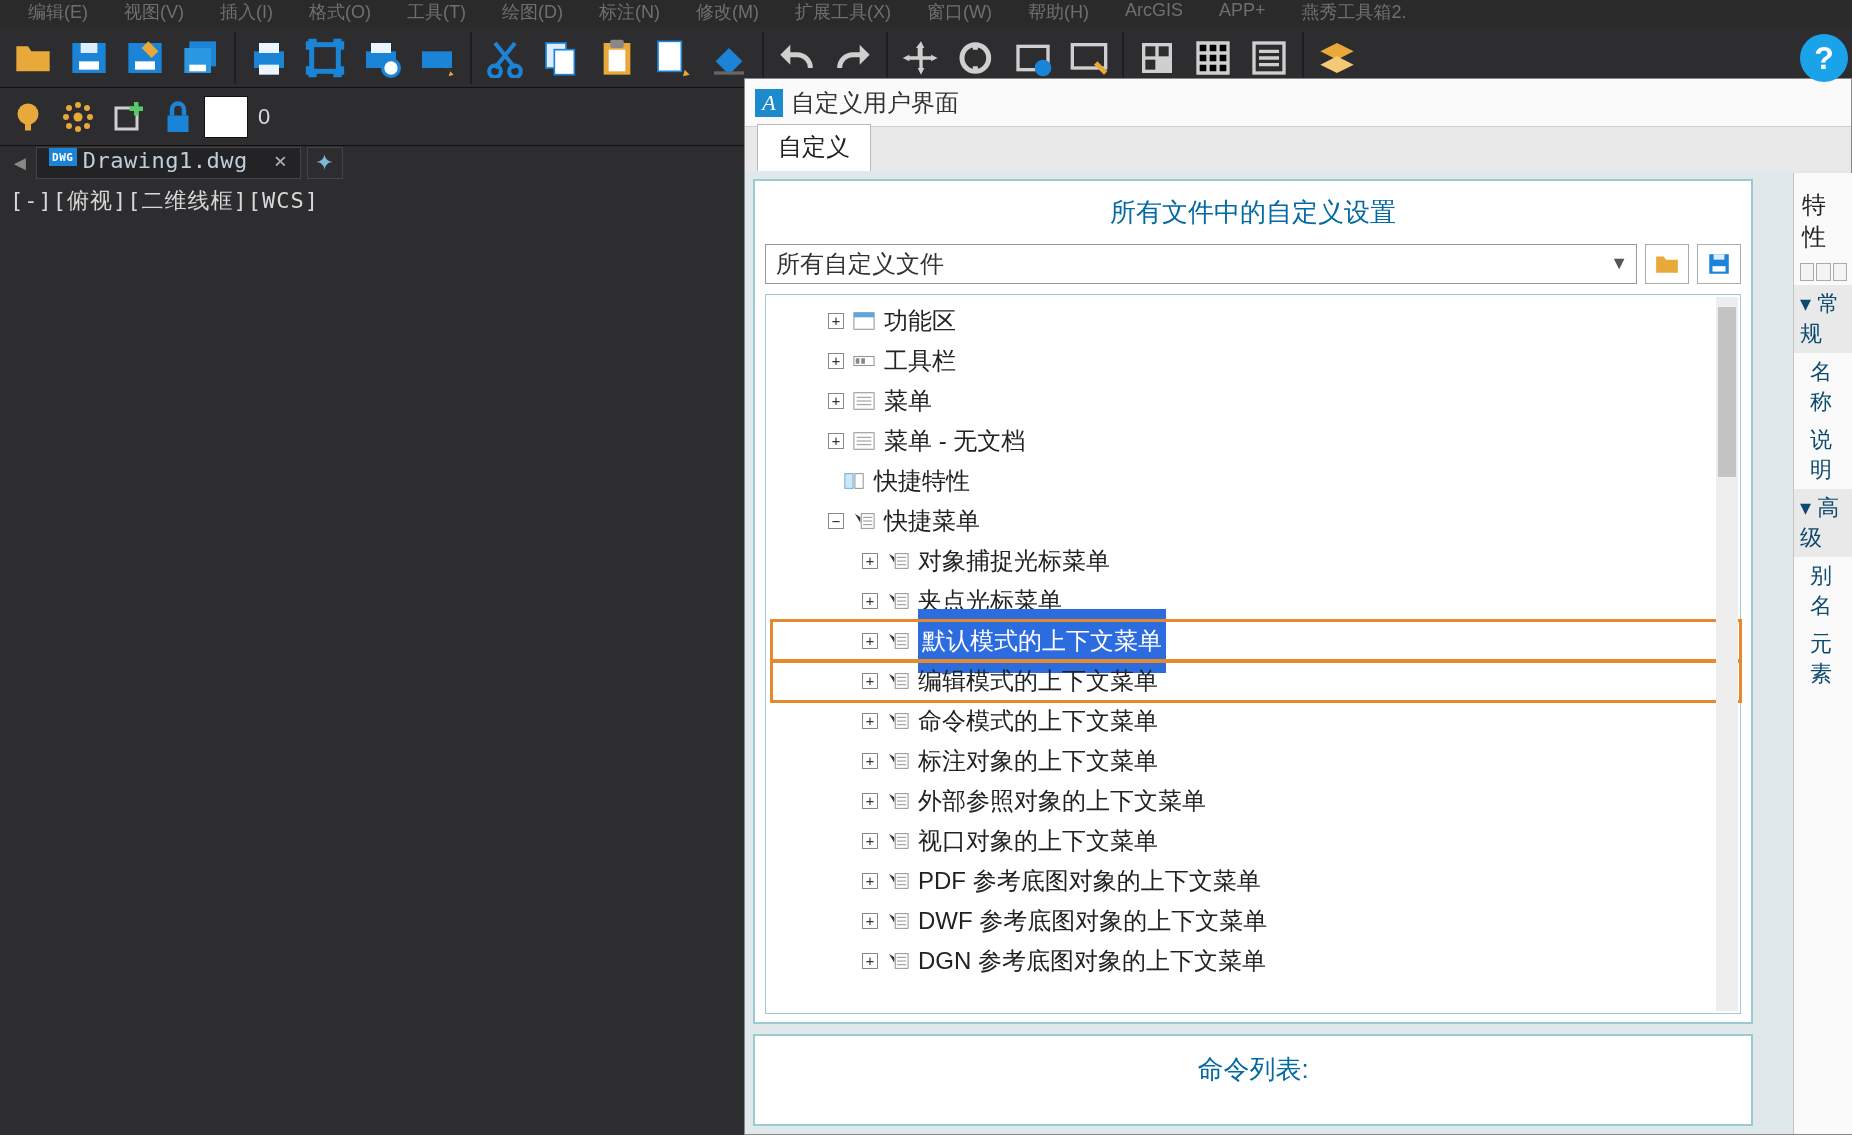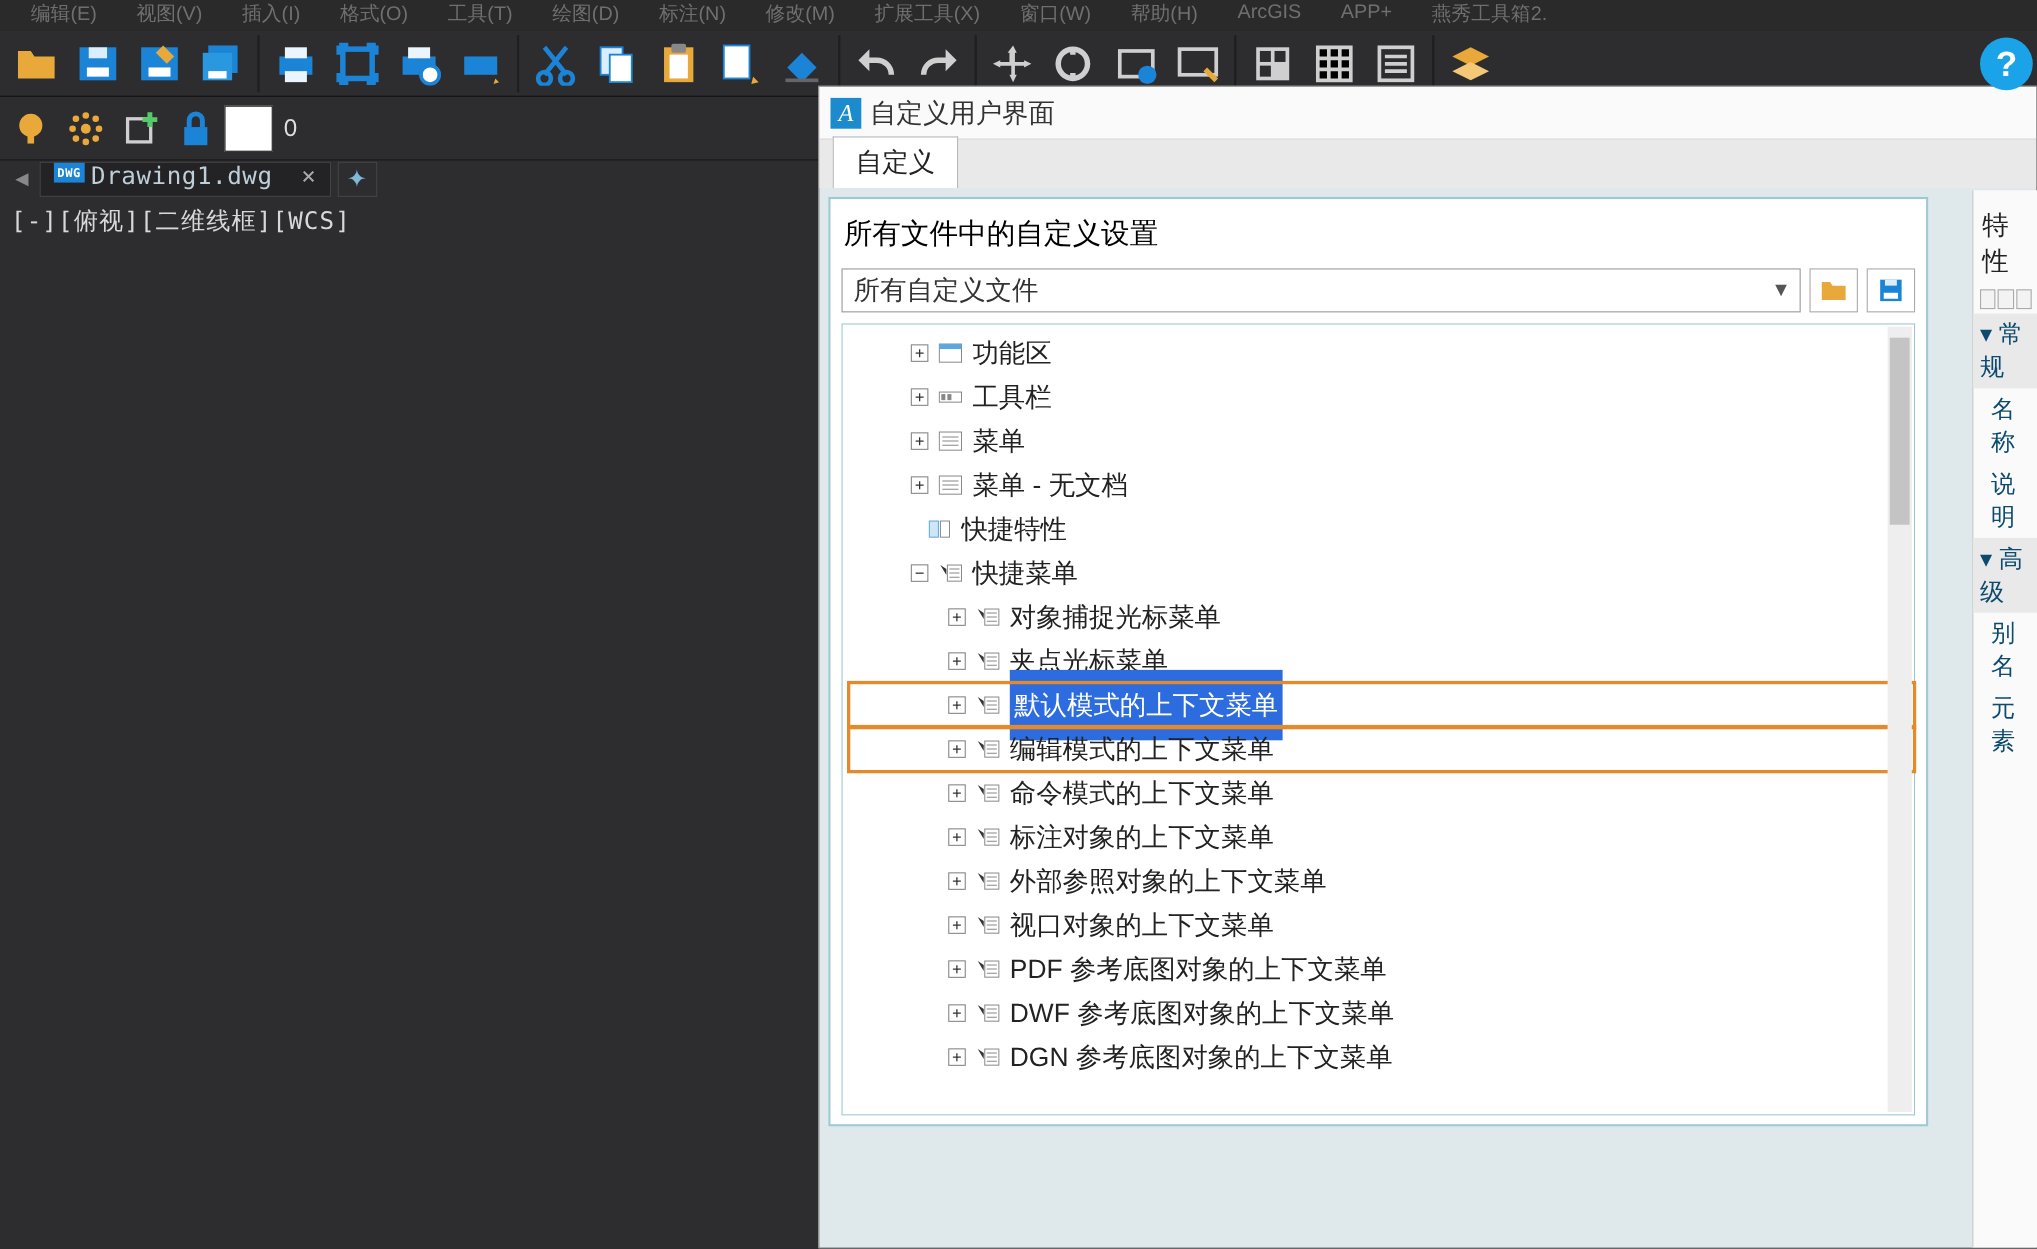--- a/index.html
+++ b/index.html
@@ -35,21 +35,21 @@
   .dlg-title { height: 48px; display: flex; align-items: center; padding: 0 10px; background: #fafafa; border-bottom: 1px solid #d0d0d0; font-size: 24px; color: #333; gap: 8px;}
   .dlg-title .app-icon { width: 28px; height: 28px; background: #1b8bcd; display: inline-flex; align-items: center; justify-content: center; color: #fff; font-style: italic; font-family: serif; font-size: 22px;}
 
   .dlg-tabstrip { height: 44px; display: flex; padding-left: 12px; align-items: flex-end; background: #e9e9e9;}
   .dlg-tab { background: #fff; border: 1px solid #b8b8b8; border-bottom: none; padding: 6px 20px 8px; font-size: 24px; color: #222; }
 
   .dlg-body { flex: 1; display: flex; padding: 8px; gap: 10px; background: rgba(130,185,200,.15); }
 
   .left-panel { width: 1000px; display: flex; flex-direction: column; gap: 10px; }
   .panel-box { border: 2px solid #9ec9d2; background: #fff; padding: 8px 10px; }
-  .section-title { font-size: 26px; color: #000000; padding: 6px 2px 10px; }
+  .section-title { font-size: 26px; color: #0369a1; padding: 6px 2px 10px; text-align: center; }
   .dd-row { display: flex; gap: 8px; margin: 4px 0 10px; align-items: center; }
   .dd { flex: 1; height: 40px; border: 1px solid #999; background: #fff; display: flex; align-items: center; padding: 0 10px; font-size: 24px; color: #333; position: relative;}
   .dd .chev { position: absolute; right: 8px; top: 8px; color: #555; font-size: 18px; }
   .sq-btn { width: 44px; height: 40px; border: 1px solid #aaa; background: #fff; display: flex; align-items: center; justify-content: center; }
   .sq-btn svg { width: 26px; height: 26px; }
 
   .tree-wrap { border: 1px solid #9ec9d2; padding: 6px 0 6px 6px; height: 720px; position: relative; }
   .tree-scroll { position: absolute; right: 2px; top: 2px; bottom: 2px; width: 22px; background: #eee; }
   .tree-thumb { position: absolute; top: 10px; left: 2px; right: 2px; height: 170px; background: #c4c4c4; }
   .tree { font-size: 24px; color: #222; }
@@ -531,20 +531,23 @@
                 </span>
                 <span>DGN 参考底图对象的上下文菜单</span>
               </div>
           </div>
           <div class="tree-scroll">
               <div class="tree-thumb"></div>
             </div>
         </div>
       </div>
 
+      <div class="panel-box cmd-list">
+        <div class="section-title">命令列表:</div>
+      </div>
     </div>
 
     <div class="right-panel">
       <div class="rp-title">特性</div>
       <div class="rp-tools">
         <div class="mini"></div>
         <div class="mini"></div>
         <div class="mini"></div>
       </div>
       <div class="rp-group">

